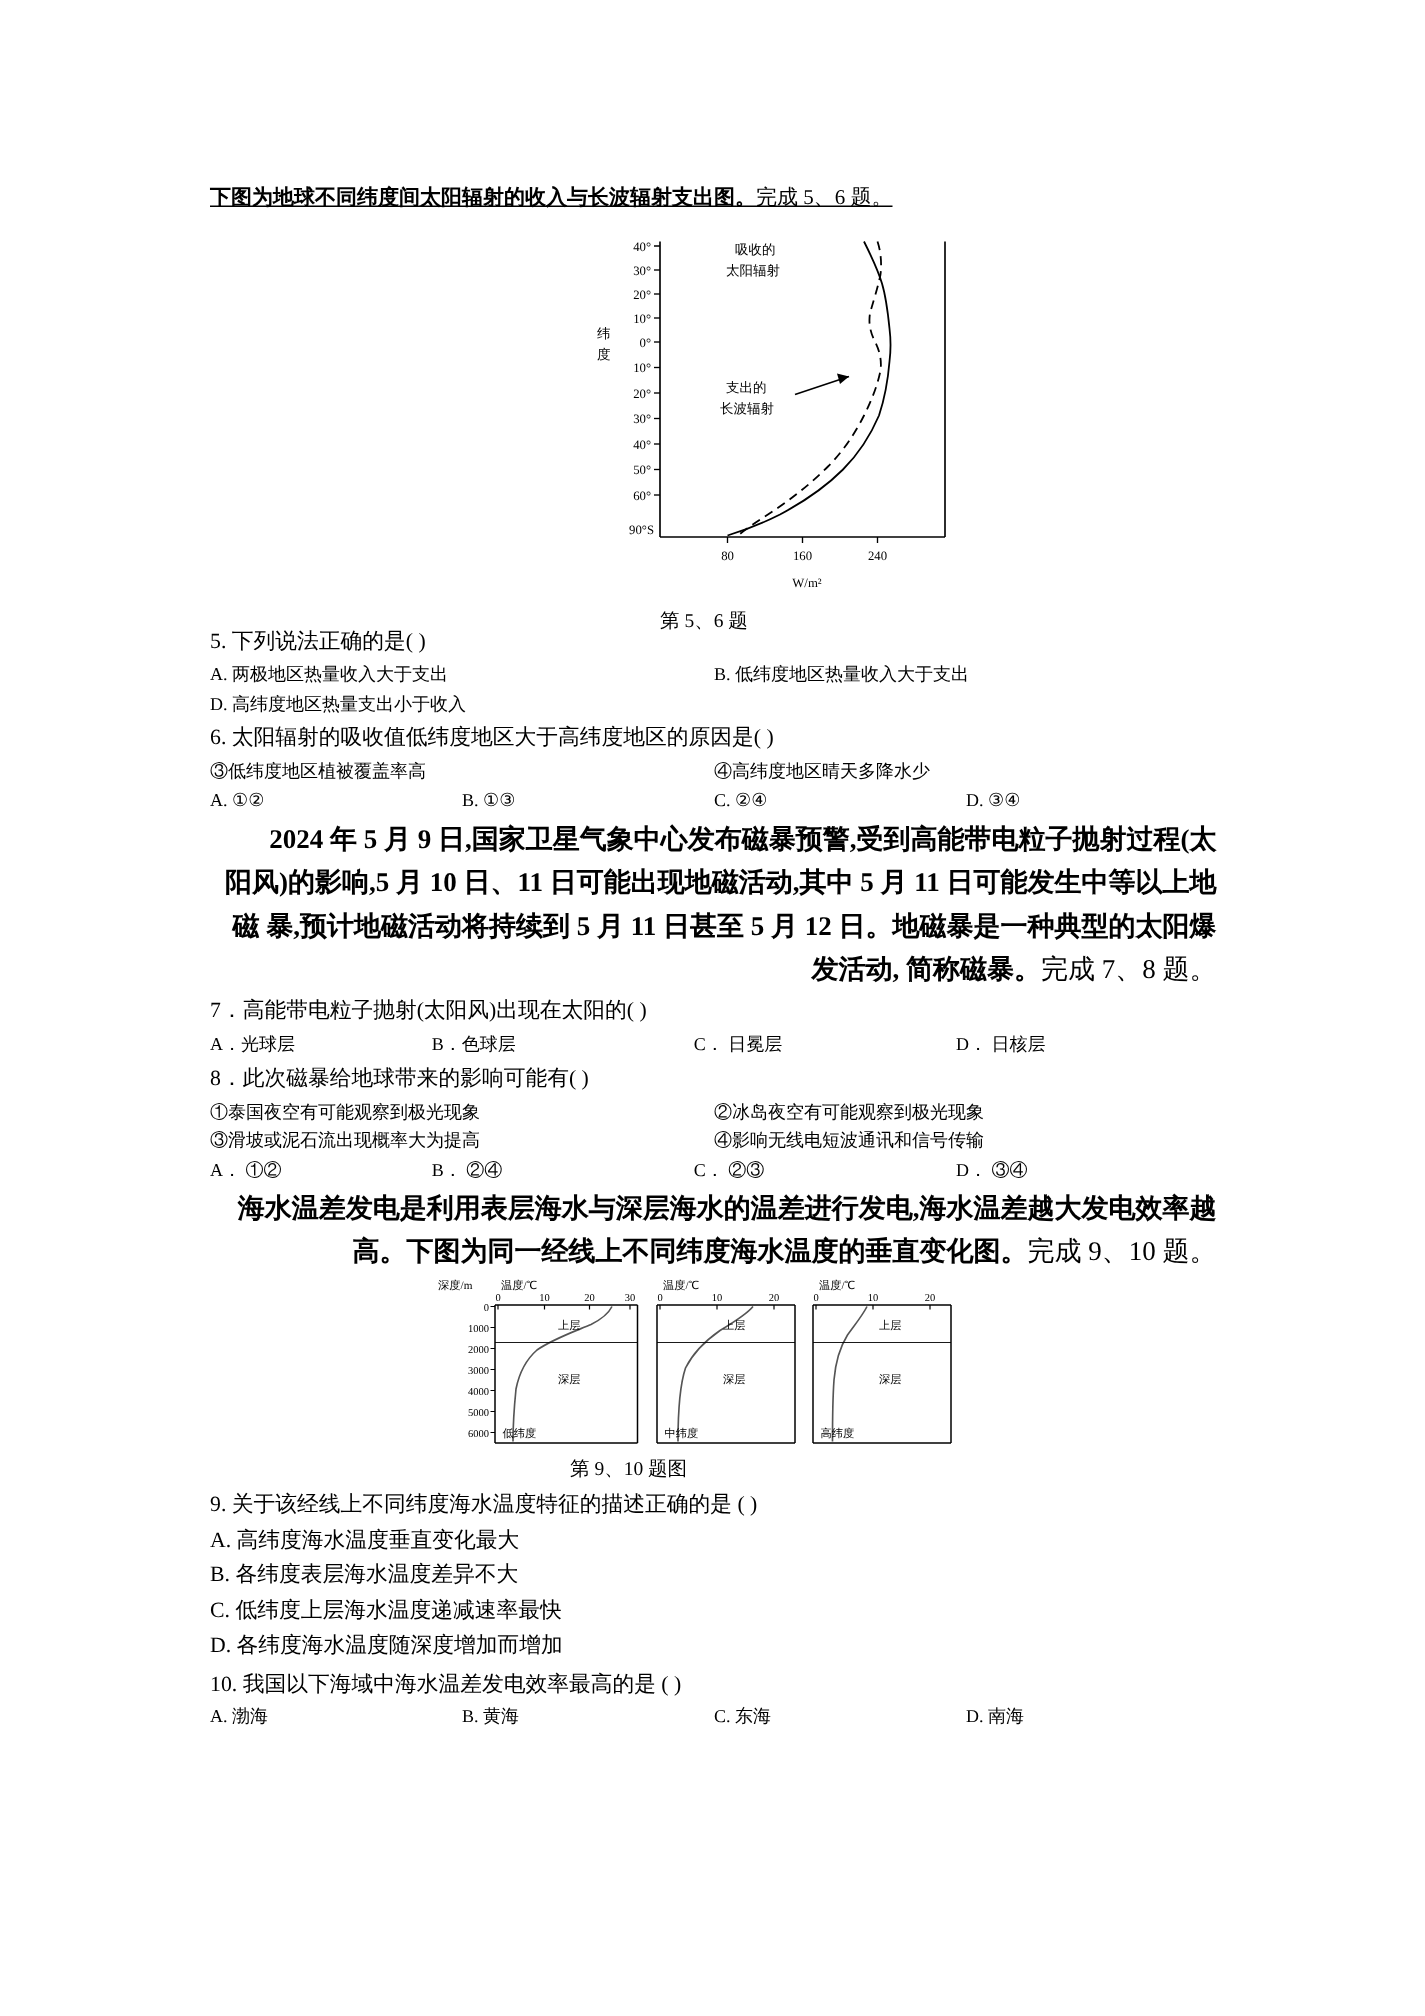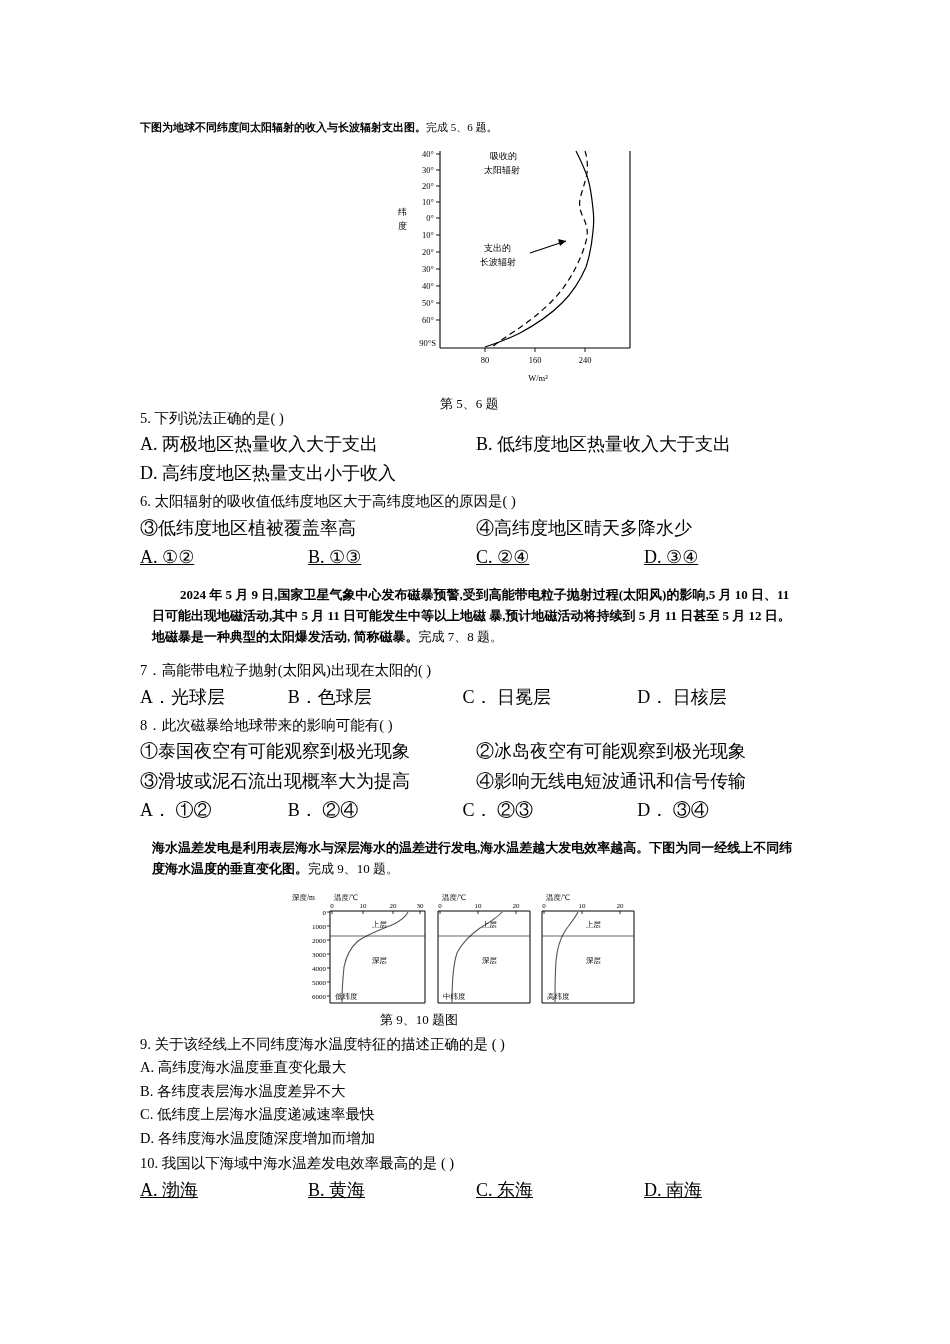--- a/index.html
+++ b/index.html
@@ -21,47 +21,49 @@
     height: 1344px;
     background: #fff;
   }
   .content {
     position: absolute;
     left: 140px;
     top: 108px;
     width: 672px;
   }
   .intro {
-    font-size: 11px;
+    font-size: 14px;
     line-height: 1.5;
     text-indent: 0;
+    text-decoration: underline;
   }
   .intro b {
     font-weight: bold;
   }
   .para {
-    font-size: 13px;
+    font-size: 18px;
     line-height: 1.62;
-    margin: 12px;
+    margin: 1px;
+    text-align: right;
   }
   .para-bold {
     font-weight: bold;
   }
   .q {
     font-size: 14.5px;
     line-height: 1.62;
     margin: 0;
   }
   .opts {
     display: flex;
-    font-size: 18px;
+    font-size: 12px;
     line-height: 1.62;
   }
   .opts.two > div { width: 50%; }
-  .opts.four > div { width: 25%; text-decoration: underline; }
+  .opts.four > div { width: 25%; }
   .opts.four-a > div:nth-child(1) { width: 22%; }
   .opts.four-a > div:nth-child(2) { width: 26%; }
   .opts.four-a > div:nth-child(3) { width: 26%; }
   .opts.four-a > div:nth-child(4) { width: 26%; }
 
   
   .fig1-wrap {
     position: relative;
     height: 262px;
     margin-top: -4px;

